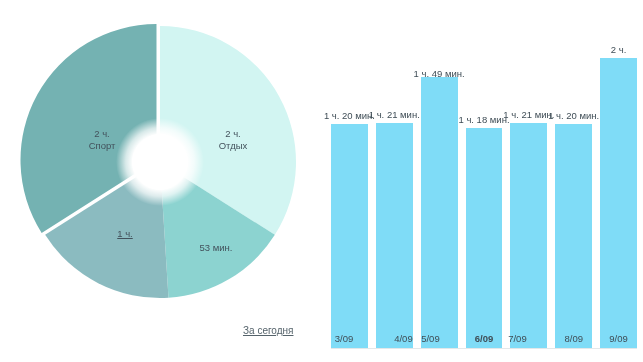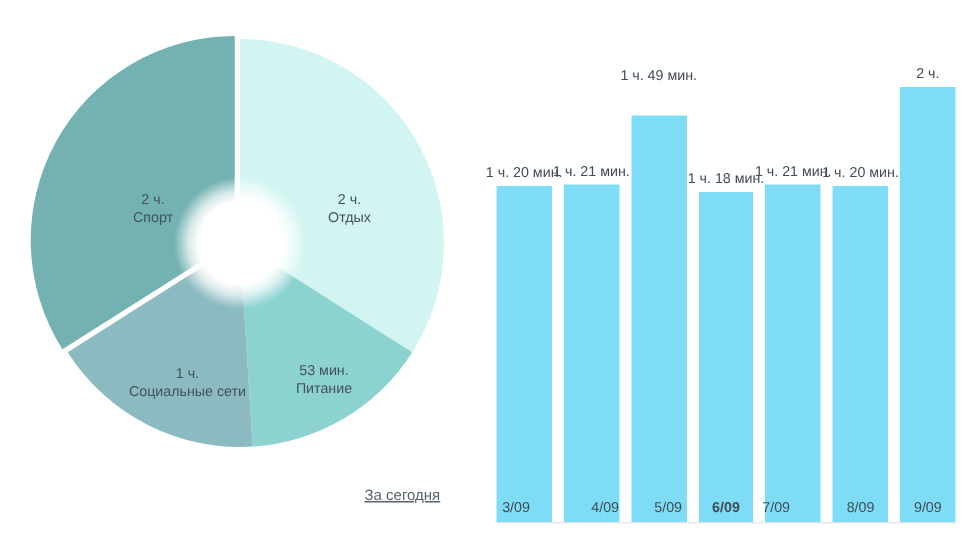--- a/index.html
+++ b/index.html
@@ -135,45 +135,43 @@
     <div class="slice-label" style="left:42px; top:128px; width:120px;">
       <span class="l1">2 ч.</span>
       <span class="l2">Спорт</span>
     </div>
 
     <div class="slice-label" style="left:178px; top:128px; width:110px;">
       <span class="l1">2 ч.</span>
       <span class="l2">Отдых</span>
     </div>
 
-    <div class="slice-label" style="left:65px; top:244px; width:120px;">
+    <div class="slice-label" style="left:65px; top:228px; width:120px;text-decoration:underline;">
       <span class="l1">1 ч.</span>
-      <span class="l2">Социальные сети</span>
     </div>
 
     <div class="slice-label" style="left:176px; top:242px; width:80px;">
       <span class="l1">53 мин.</span>
-      <span class="l2">Питание</span>
     </div>
 
     <div class="donut-footer">За сегодня</div>
   </div>
 
   <div class="bars-panel">
     <div class="bars-area" id="bars-area">
       <div class="axis-line"></div>
     <div class="bar" style="left: 9px; width: 36.8571px; height: 223.692px; background: rgb(127, 220, 247);"></div>
         <div class="bar-value" style="left: -4.57143px; width: 64px; bottom: 240.692px;">1 ч. 20 мин.</div>
         <div class="bar-date" style="left: 9px; width: 26px;">3/09</div>
         <div class="bar" style="left: 53.8571px; width: 36.8571px; height: 225.338px; background: rgb(127, 220, 247);"></div>
         <div class="bar-value" style="left: 40.2857px; width: 64px; bottom: 242.338px;">1 ч. 21 мин.</div>
         <div class="bar-date" style="left: 53.8571px; width: 36.8571px; text-align: right;">4/09</div>
         <div class="bar" style="left: 98.7143px; width: 36.8571px; height: 271.431px; background: rgb(127, 220, 247);"></div>
-        <div class="bar-value" style="left: 85.1429px; width: 64px; bottom: 306px;">1 ч. 49 мин.</div>
-        <div class="bar-date" style="left: 105px; width: 36.8571px;">5/09</div>
+        <div class="bar-value" style="left: 85.1429px; width: 64px; bottom: 283px;">1 ч. 49 мин.</div>
+        <div class="bar-date" style="left: 90px; width: 36.8571px;">5/09</div>
         <div class="bar" style="left: 143.571px; width: 36.8571px; height: 220.4px; background: rgb(127, 220, 247);"></div>
         <div class="bar-value" style="left: 130px; width: 64px; bottom: 237.4px;">1 ч. 18 мин.</div>
         <div class="bar-date" style="left: 143.571px; width: 36.8571px; font-weight: bold;">6/09</div>
         <div class="bar" style="left: 188.429px; width: 36.8571px; height: 225.338px; background: rgb(127, 220, 247);"></div>
         <div class="bar-value" style="left: 174.857px; width: 64px; bottom: 242.338px;">1 ч. 21 мин.</div>
         <div class="bar-date" style="left: 177px; width: 36.8571px;">7/09</div>
         <div class="bar" style="left: 233.286px; width: 36.8571px; height: 223.692px; background: rgb(127, 220, 247);"></div>
         <div class="bar-value" style="left: 219.714px; width: 64px; bottom: 240.692px;">1 ч. 20 мин.</div>
         <div class="bar-date" style="left: 233.286px; width: 36.8571px;">8/09</div>
         <div class="bar" style="left: 278.143px; width: 36.8571px; height: 289.538px; background: rgb(127, 220, 247);"></div>

